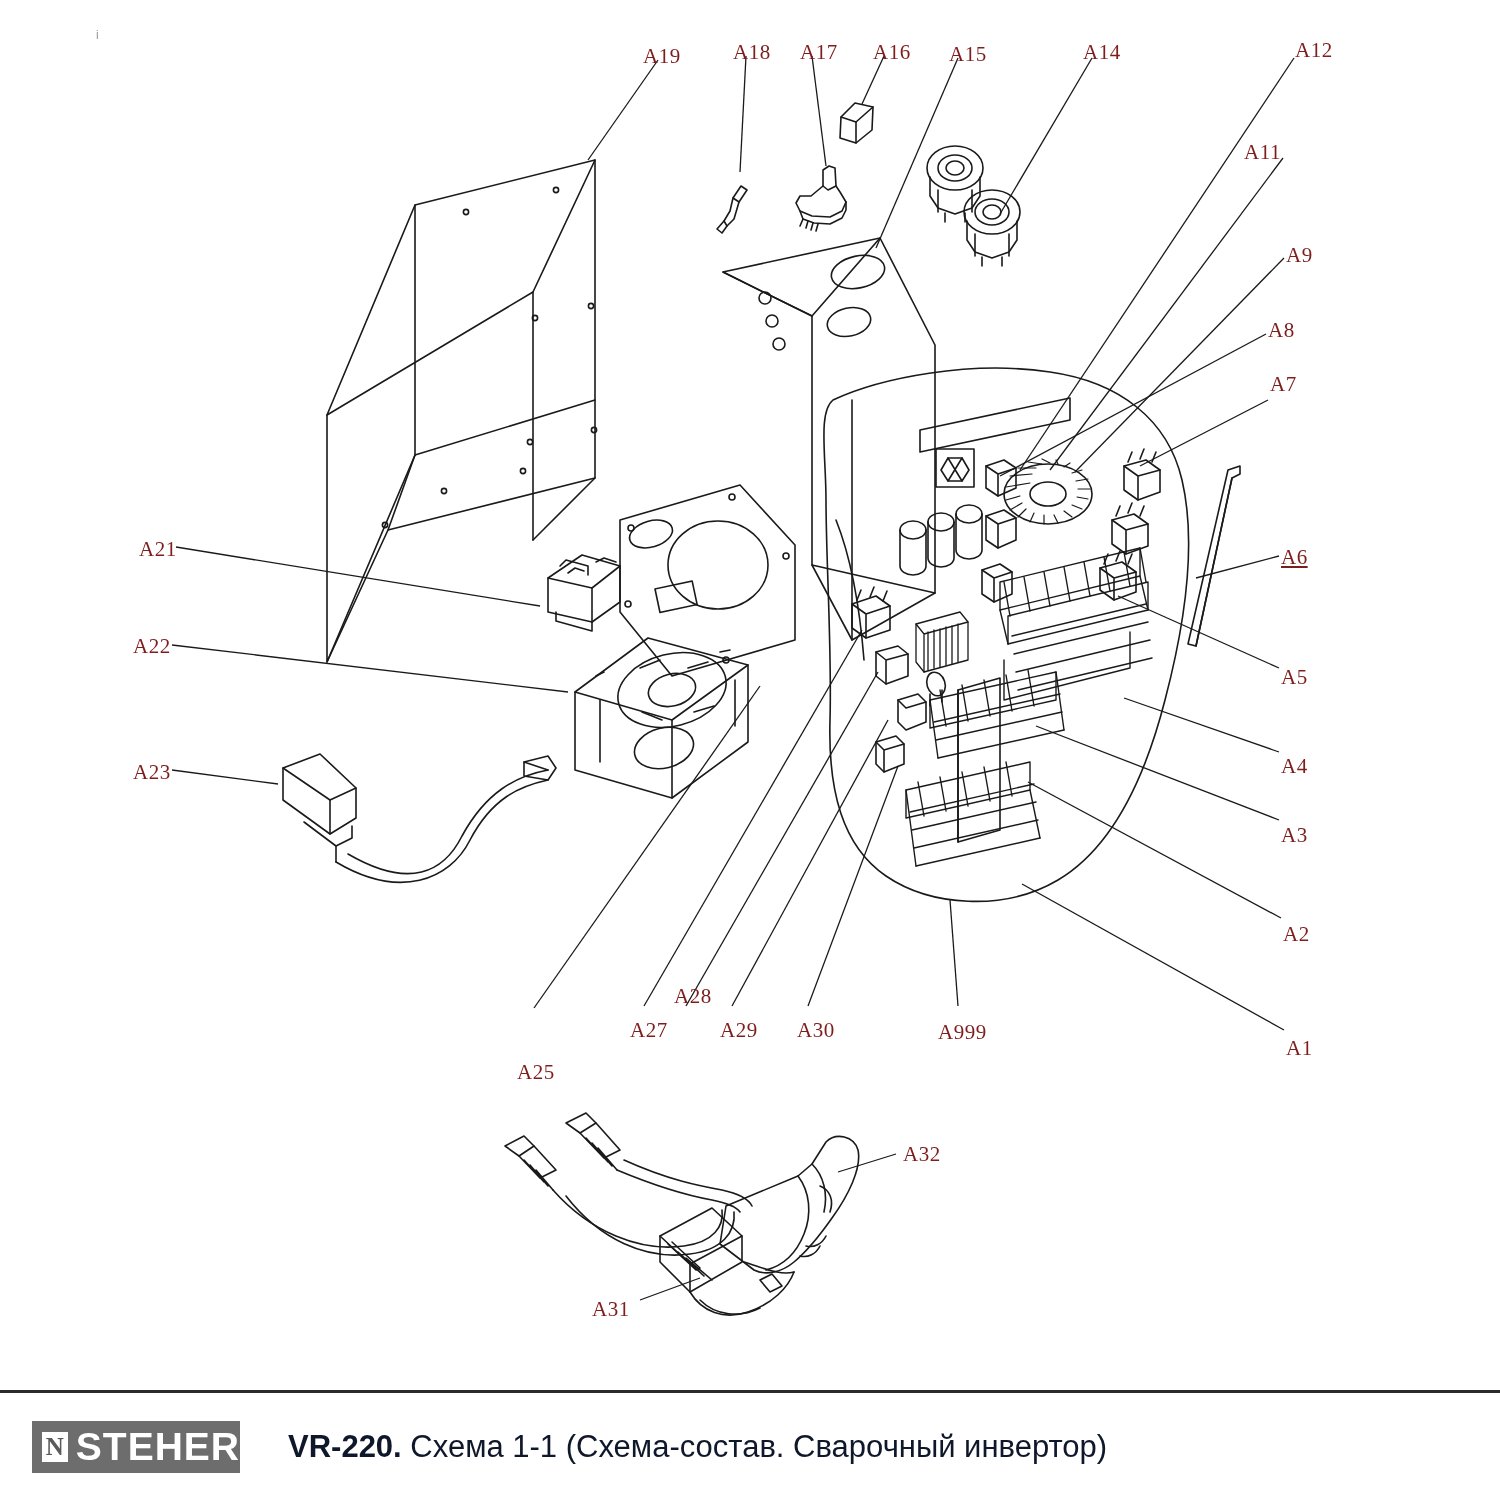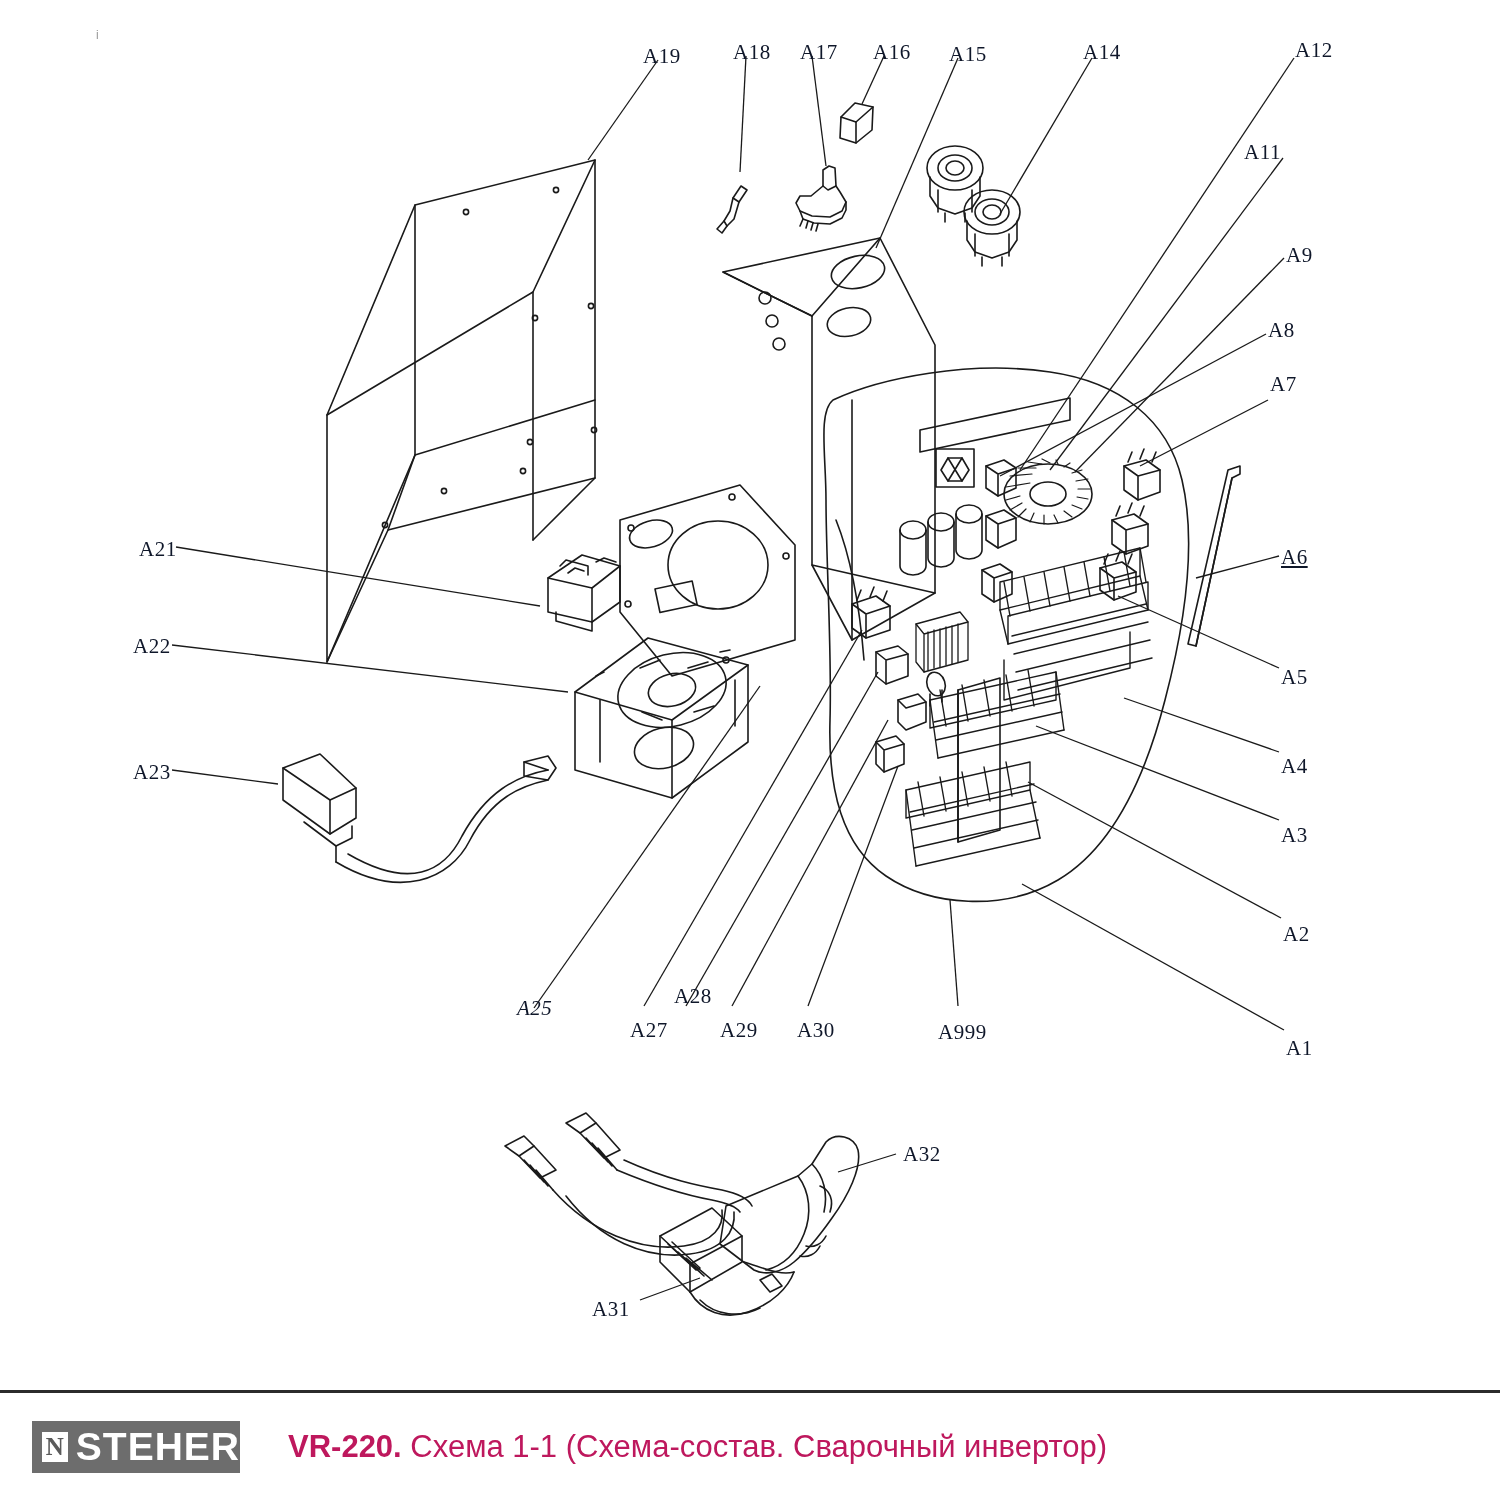--- a/index.html
+++ b/index.html
@@ -9,21 +9,21 @@
     font-family:"Liberation Sans", sans-serif;
     position:relative;
     overflow:hidden;
   }
   #diagram-root{position:absolute;inset:0;}
   svg.layer{position:absolute;left:0;top:0;width:1500px;height:1500px;}
   .lbl{
     position:absolute;
     font-family:"Liberation Serif", serif;
     font-size:21px;
-    color:#0f172a;
+    color:#7f1d1d;
     white-space:nowrap;
     letter-spacing:0.5px;
   }
   .footer-rule{
     position:absolute;left:0;top:1390px;width:1500px;height:3px;background:#2b2b2b;
   }
   .footer{
     position:absolute;left:0;top:1393px;width:1500px;height:107px;
     display:flex;align-items:center;
   }
@@ -42,21 +42,21 @@
     font-size:25px;font-weight:bold;
     display:flex;align-items:center;justify-content:center;
     line-height:1;
   }
   .logo-text{
     font-family:"Liberation Sans", sans-serif;
     font-weight:bold;font-size:39px;letter-spacing:1px;
   }
   .caption{
     margin-left:48px;
-    font-size:31px;color:#be185d;
+    font-size:31px;color:#0f172a;
   }
   .caption .model{font-weight:bold;}
   .tickmark{position:absolute;left:96px;top:28px;font-size:12px;color:#999;}
 </style>
 </head>
 <body>
 
 <div id="diagram-root">
 
   <div class="tickmark">i</div>
@@ -352,21 +352,21 @@
       <div class="lbl" style="left: 1270px; top: 372px;">A7</div>
       <div class="lbl" style="left: 1281px; top: 545px; text-decoration: underline;">A6</div>
       <div class="lbl" style="left: 1281px; top: 665px;">A5</div>
       <div class="lbl" style="left: 1281px; top: 754px;">A4</div>
       <div class="lbl" style="left: 1281px; top: 823px;">A3</div>
       <div class="lbl" style="left: 1283px; top: 922px;">A2</div>
       <div class="lbl" style="left: 1286px; top: 1036px;">A1</div>
       <div class="lbl" style="left: 139px; top: 537px;">A21</div>
       <div class="lbl" style="left: 133px; top: 634px;">A22</div>
       <div class="lbl" style="left: 133px; top: 760px;">A23</div>
-      <div class="lbl" style="left: 517px; top: 996px; font-style: italic;">A25</div>
+      <div class="lbl" style="left: 517px; top: 1060px;">A25</div>
       <div class="lbl" style="left: 630px; top: 1018px;">A27</div>
       <div class="lbl" style="left: 674px; top: 984px;">A28</div>
       <div class="lbl" style="left: 720px; top: 1018px;">A29</div>
       <div class="lbl" style="left: 797px; top: 1018px;">A30</div>
       <div class="lbl" style="left: 938px; top: 1020px; text-align: center;">A999</div>
       <div class="lbl" style="left: 903px; top: 1142px;">A32</div>
       <div class="lbl" style="left: 592px; top: 1297px;">A31</div>
     </div>
 
   <div class="footer-rule"></div>

